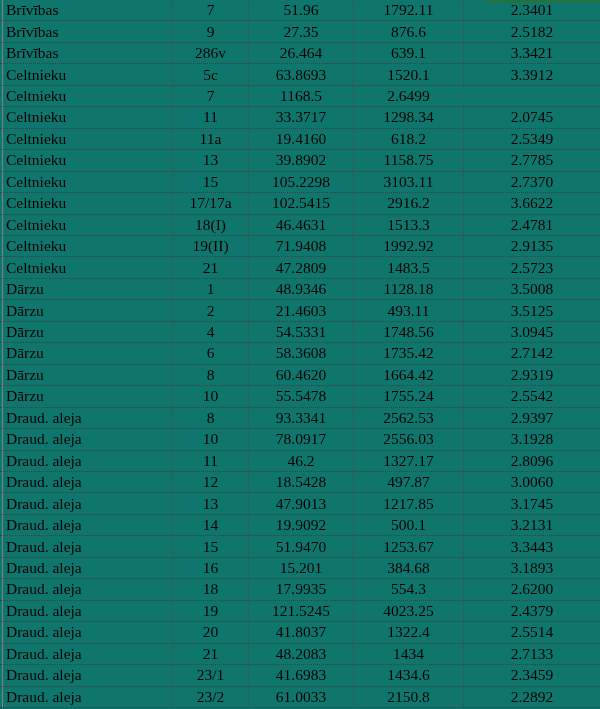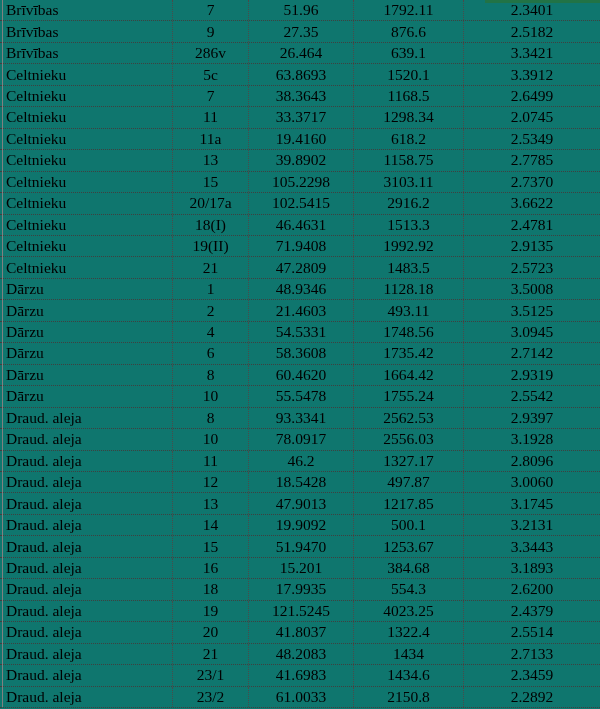--- a/index.html
+++ b/index.html
@@ -83,21 +83,20 @@
       <div class="row">
         <div class="cell c0">Celtnieku</div>
         <div class="cell c1">5c</div>
         <div class="cell c2">63.8693</div>
         <div class="cell c3">1520.1</div>
         <div class="cell c4">3.3912</div>
       </div>
       <div class="row">
         <div class="cell c0">Celtnieku</div>
         <div class="cell c1">7</div>
-        <div class="cell c2">38.3643</div>
         <div class="cell c3">1168.5</div>
         <div class="cell c4">2.6499</div>
       </div>
       <div class="row">
         <div class="cell c0">Celtnieku</div>
         <div class="cell c1">11</div>
         <div class="cell c2">33.3717</div>
         <div class="cell c3">1298.34</div>
         <div class="cell c4">2.0745</div>
       </div>
@@ -117,21 +116,21 @@
       </div>
       <div class="row">
         <div class="cell c0">Celtnieku</div>
         <div class="cell c1">15</div>
         <div class="cell c2">105.2298</div>
         <div class="cell c3">3103.11</div>
         <div class="cell c4">2.7370</div>
       </div>
       <div class="row">
         <div class="cell c0">Celtnieku</div>
-        <div class="cell c1">20/17a</div>
+        <div class="cell c1">17/17a</div>
         <div class="cell c2">102.5415</div>
         <div class="cell c3">2916.2</div>
         <div class="cell c4">3.6622</div>
       </div>
       <div class="row">
         <div class="cell c0">Celtnieku</div>
         <div class="cell c1">18(I)</div>
         <div class="cell c2">46.4631</div>
         <div class="cell c3">1513.3</div>
         <div class="cell c4">2.4781</div>

